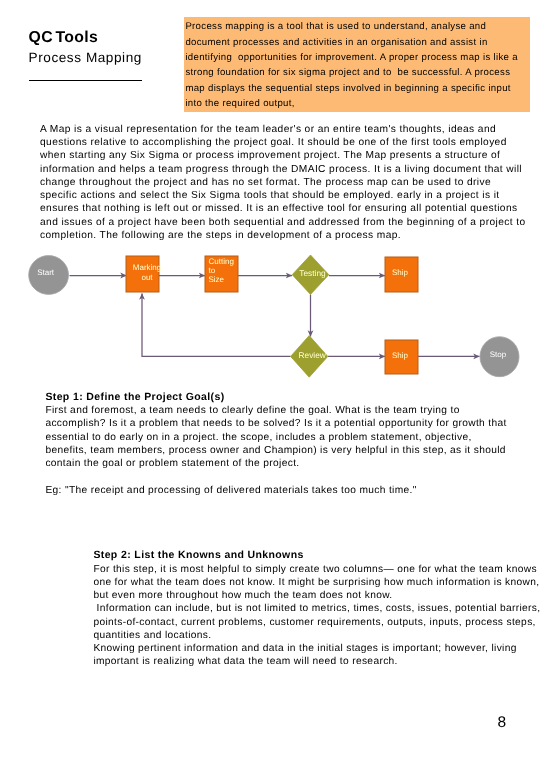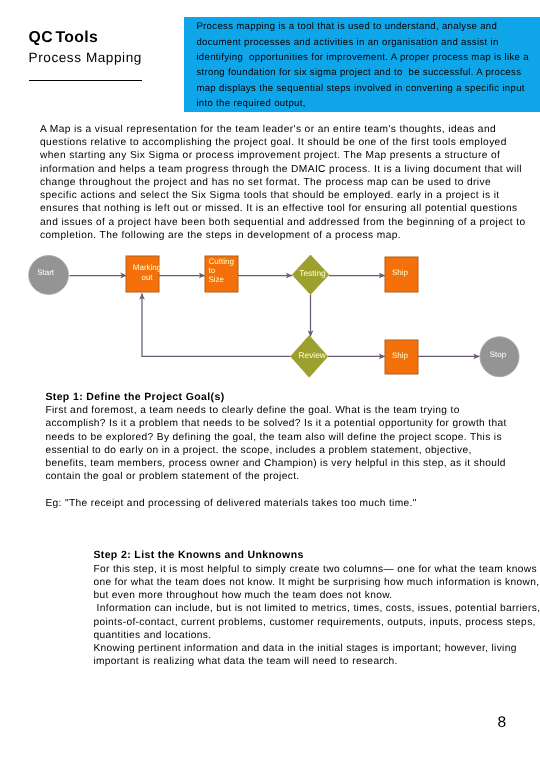--- a/index.html
+++ b/index.html
@@ -2,21 +2,21 @@
 <html><head>
 <meta charset="utf-8">
 <title>QC Tools - Process Mapping</title>
 <style>
   html,body{margin:0;padding:0;}
   body{width:540px;height:780px;background:#ffffff;font-family:"Liberation Sans",sans-serif;color:#000;overflow:hidden;position:relative;
        -webkit-font-smoothing:antialiased;text-rendering:geometricPrecision;}
   .page{position:absolute;left:0;top:0;width:428px;height:780px;transform:translateZ(0);}
   #hdr-title{position:absolute;left:28.6px;top:29px;font-size:15.8px;font-weight:bold;letter-spacing:0.35px;word-spacing:-2.2px;line-height:18px;}
   #hdr-sub{position:absolute;left:28.6px;top:50.5px;font-size:13.6px;line-height:13px;letter-spacing:0.55px;border-bottom:1.9px solid #000;padding-bottom:16px;display:inline-block;}
-  #hdr-box{position:absolute;left:184px;top:17px;width:346px;height:95px;background:#0ea5e9;padding-left:11px;}
+  #hdr-box{position:absolute;left:184px;top:17px;width:346px;height:95px;background:#fdba74;}
   #hdr-box .ln{font-size:9.6px;line-height:15.35px;padding-left:1.4px;white-space:pre;letter-spacing:0.32px;}
   #hdr-box .lns{padding-top:2.4px;}
   .ln{white-space:pre;}
   #p1{position:absolute;left:40px;top:122.8px;width:505px;font-size:10.2px;line-height:13.27px;letter-spacing:0.4px;}
   .sec{position:absolute;left:45.4px;width:495px;font-size:10.2px;line-height:13.27px;letter-spacing:0.35px;}
   .sec .hd{font-weight:bold;font-size:10.5px;line-height:14.6px;white-space:pre;letter-spacing:0.38px;}
   .para{margin:0;}
   .para + .para{margin-top:0;}
   .spacer{height:13.27px;}
   #sec1{top:389.5px;}
@@ -32,21 +32,21 @@
 
   <div id="hdr-title">QC Tools</div>
   <div id="hdr-sub">Process Mapping</div>
 
   <div id="hdr-box">
     <div class="lns">
         <div class="ln">Process mapping is a tool that is used to understand, analyse and</div>
         <div class="ln">document processes and activities in an organisation and assist in</div>
         <div class="ln">identifying  opportunities for improvement. A proper process map is like a</div>
         <div class="ln">strong foundation for six sigma project and to  be successful. A process</div>
-        <div class="ln">map displays the sequential steps involved in converting a specific input</div>
+        <div class="ln">map displays the sequential steps involved in beginning a specific input</div>
         <div class="ln">into the required output,</div>
       </div>
   </div>
 
   <div id="p1">
       <div class="ln">A Map is a visual representation for the team leader's or an entire team's thoughts, ideas and</div>
       <div class="ln">questions relative to accomplishing the project goal. It should be one of the first tools employed</div>
       <div class="ln">when starting any Six Sigma or process improvement project. The Map presents a structure of</div>
       <div class="ln">information and helps a team progress through the DMAIC process. It is a living document that will</div>
       <div class="ln">change throughout the project and has no set format. The process map can be used to drive</div>
@@ -116,21 +116,20 @@
           <text x="498" y="357.4" text-anchor="middle" font-size="8" fill="#ffffff">Stop</text>
         </g>
       </g>
     </svg>
 
   <div id="sec1" class="sec">
     <div class="hd">Step 1: Define the Project Goal(s)</div>
     <div class="para">
         <div class="ln">First and foremost, a team needs to clearly define the goal. What is the team trying to</div>
         <div class="ln">accomplish? Is it a problem that needs to be solved? Is it a potential opportunity for growth that</div>
-        <div class="ln">needs to be explored? By defining the goal, the team also will define the project scope. This is</div>
         <div class="ln">essential to do early on in a project. the scope, includes a problem statement, objective,</div>
         <div class="ln">benefits, team members, process owner and Champion) is very helpful in this step, as it should</div>
         <div class="ln">contain the goal or problem statement of the project.</div>
       </div>
     <div class="spacer"></div>
     <div class="para">
         <div class="ln">Eg: "The receipt and processing of delivered materials takes too much time."</div>
       </div>
   </div>
 

